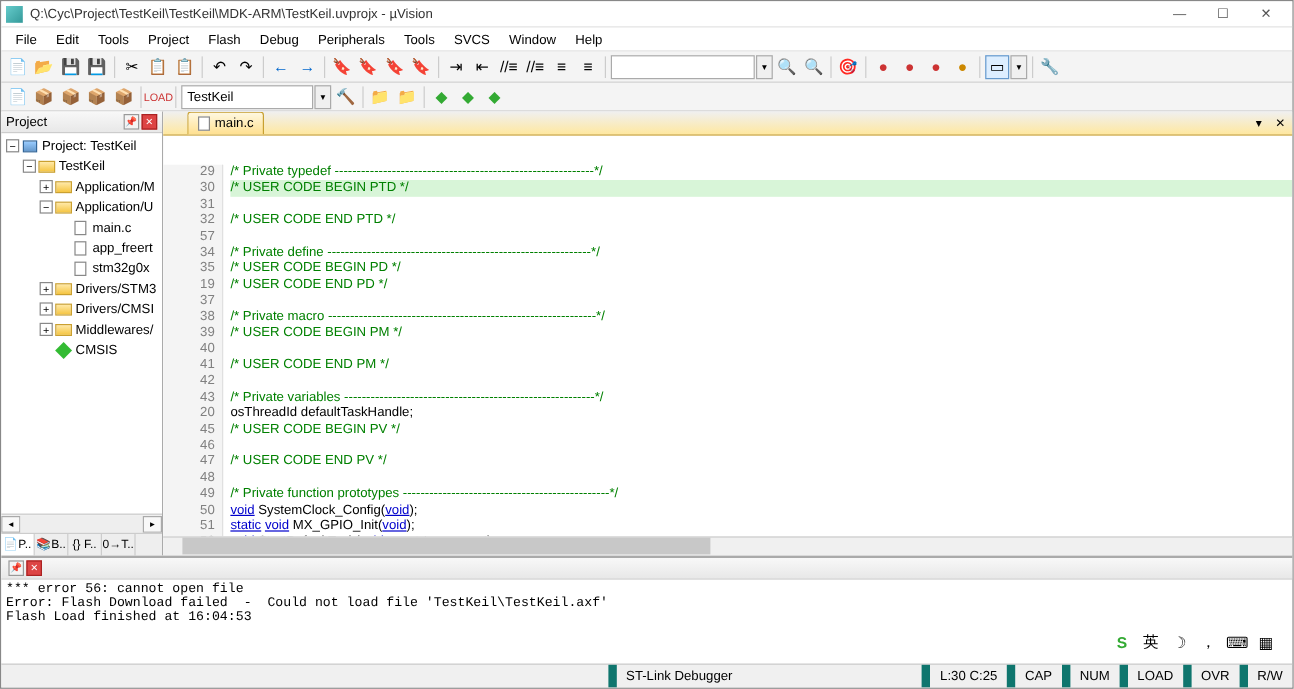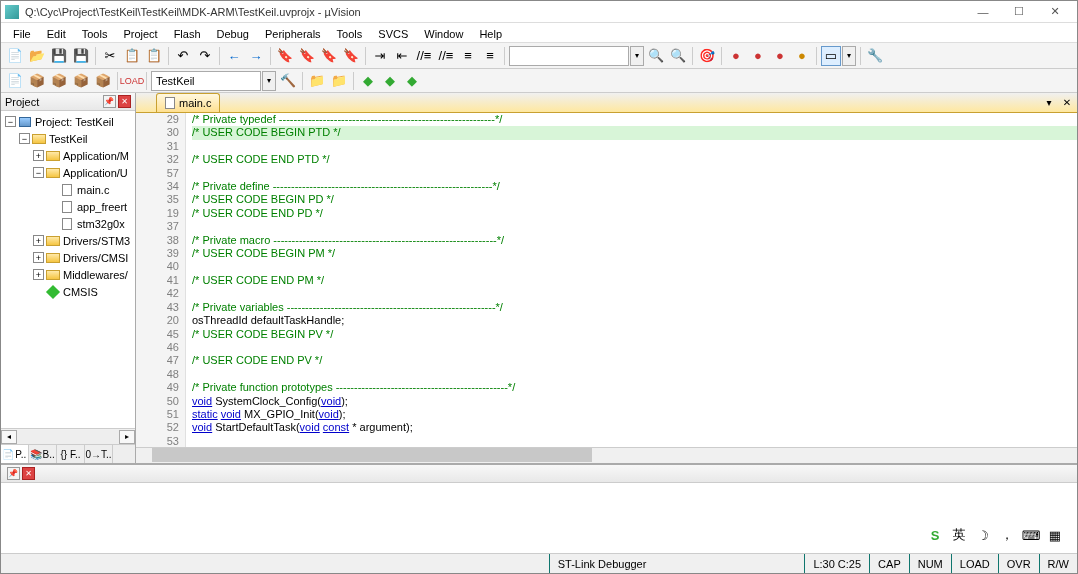--- a/index.html
+++ b/index.html
@@ -37,33 +37,33 @@
 .hscroll .track { flex: 1; height: 14px; background: #eee; }
 .paneltabs { height: 19px; background: #eee; display: flex; border-top: 1px solid #ccc; }
 .ptab { width: 28px; border-right: 1px solid #ccc; display: flex; align-items: center; justify-content: center; font-size: 10px; }
 .ptab.active { background: #fff; }
 .editor { flex: 1; display: flex; flex-direction: column; background: #fff; }
 .edtabs { height: 20px; background: linear-gradient(#f0f0f0,#ffe8a0); display: flex; align-items: center; border-bottom: 1px solid #c8a030; }
 .edtab { height: 19px; background: linear-gradient(#fff8e0,#ffe090); border: 1px solid #c8a030; border-bottom: none; display: flex; align-items: center; padding: 0 8px; margin-left: 20px; border-radius: 3px 3px 0 0; cursor: pointer; }
 .edtab .icon { width: 10px; height: 12px; background: #fff; border: 1px solid #888; margin-right: 4px; }
 .edtabs .spacer { flex: 1; }
 .edtabs .edbtn { width: 16px; height: 16px; display: flex; align-items: center; justify-content: center; margin-right: 2px; font-size: 10px; }
-.code { flex: 1; display: flex; overflow: hidden; font-family: Consolas, "Courier New", monospace; font-size: 12px; line-height: 13.4px; }
+.code { flex: 1; display: flex; overflow: hidden; font-family: Consolas, "Courier New", monospace; font-size: 12px; line-height: 13.4px; margin-top: 24px; }
 .gutter { width: 50px; background: #f4f4f4; text-align: right; padding-right: 6px; color: #808080; border-right: 1px solid #e0e0e0; }
 .codelines { flex: 1; padding-left: 6px; white-space: pre; overflow: hidden; }
 .line { display: block; }
 .line.hl { background: #d8f5d8; }
 .kw { color: #0000cc; text-decoration: underline; }
 .comment { color: #008000; }
 .edscroll { height: 16px; background: #f0f0f0; border-top: 1px solid #ccc; display: flex; }
 .edscroll .thumb { width: 440px; height: 14px; background: #c8c8c8; margin-left: 16px; }
 .buildoutput { height: 90px; display: flex; flex-direction: column; border-top: 2px solid #aaa; background: #fff; }
 .buildtext { flex: 1; font-family: Consolas, "Courier New", monospace; font-size: 11px; padding: 2px 4px; white-space: pre; overflow: hidden; }
 .statusbar { height: 20px; background: #f0f0f0; border-top: 1px solid #ccc; display: flex; align-items: center; font-size: 11px; }
-.statusbar .cell { padding: 0 8px; border-left: 1px solid #0f766e; height: 100%; display: flex; align-items: center; }
+.statusbar .cell { padding: 0 8px; border-left: 7px solid #0f766e; height: 100%; display: flex; align-items: center; }
 .floaticons { position: absolute; right: 10px; bottom: 28px; display: flex; gap: 6px; align-items: center; background: rgba(255,255,255,0.9); padding: 2px 4px; }
 .floaticons .fic { width: 18px; height: 18px; display: flex; align-items: center; justify-content: center; font-size: 13px; }
 </style>
 </head>
 <body>
 
 <div class="titlebar">
   <div class="icon"></div>
   <div class="title">Q:\Cyc\Project\TestKeil\TestKeil\MDK-ARM\TestKeil.uvprojx - µVision</div>
   <div class="winbtn">—</div>
@@ -296,20 +296,23 @@
       <div class="thumb"></div>
     </div>
   </div>
 </div>
 
 <div class="buildoutput">
   <div class="panelheader">
     <span class="pbtn">📌</span>
     <span class="pbtn close">✕</span>
   </div>
+  <div class="buildtext">*** error 56: cannot open file
+Error: Flash Download failed  -  Could not load file 'TestKeil\TestKeil.axf'
+Flash Load finished at 16:04:53</div>
 </div>
 
 <div class="statusbar">
   <div style="flex:1"></div>
   <div class="cell">ST-Link Debugger</div>
   <div style="width:150px"></div>
   <div class="cell">L:30 C:25</div>
   <div class="cell">CAP</div>
   <div class="cell">NUM</div>
   <div class="cell">LOAD</div>

